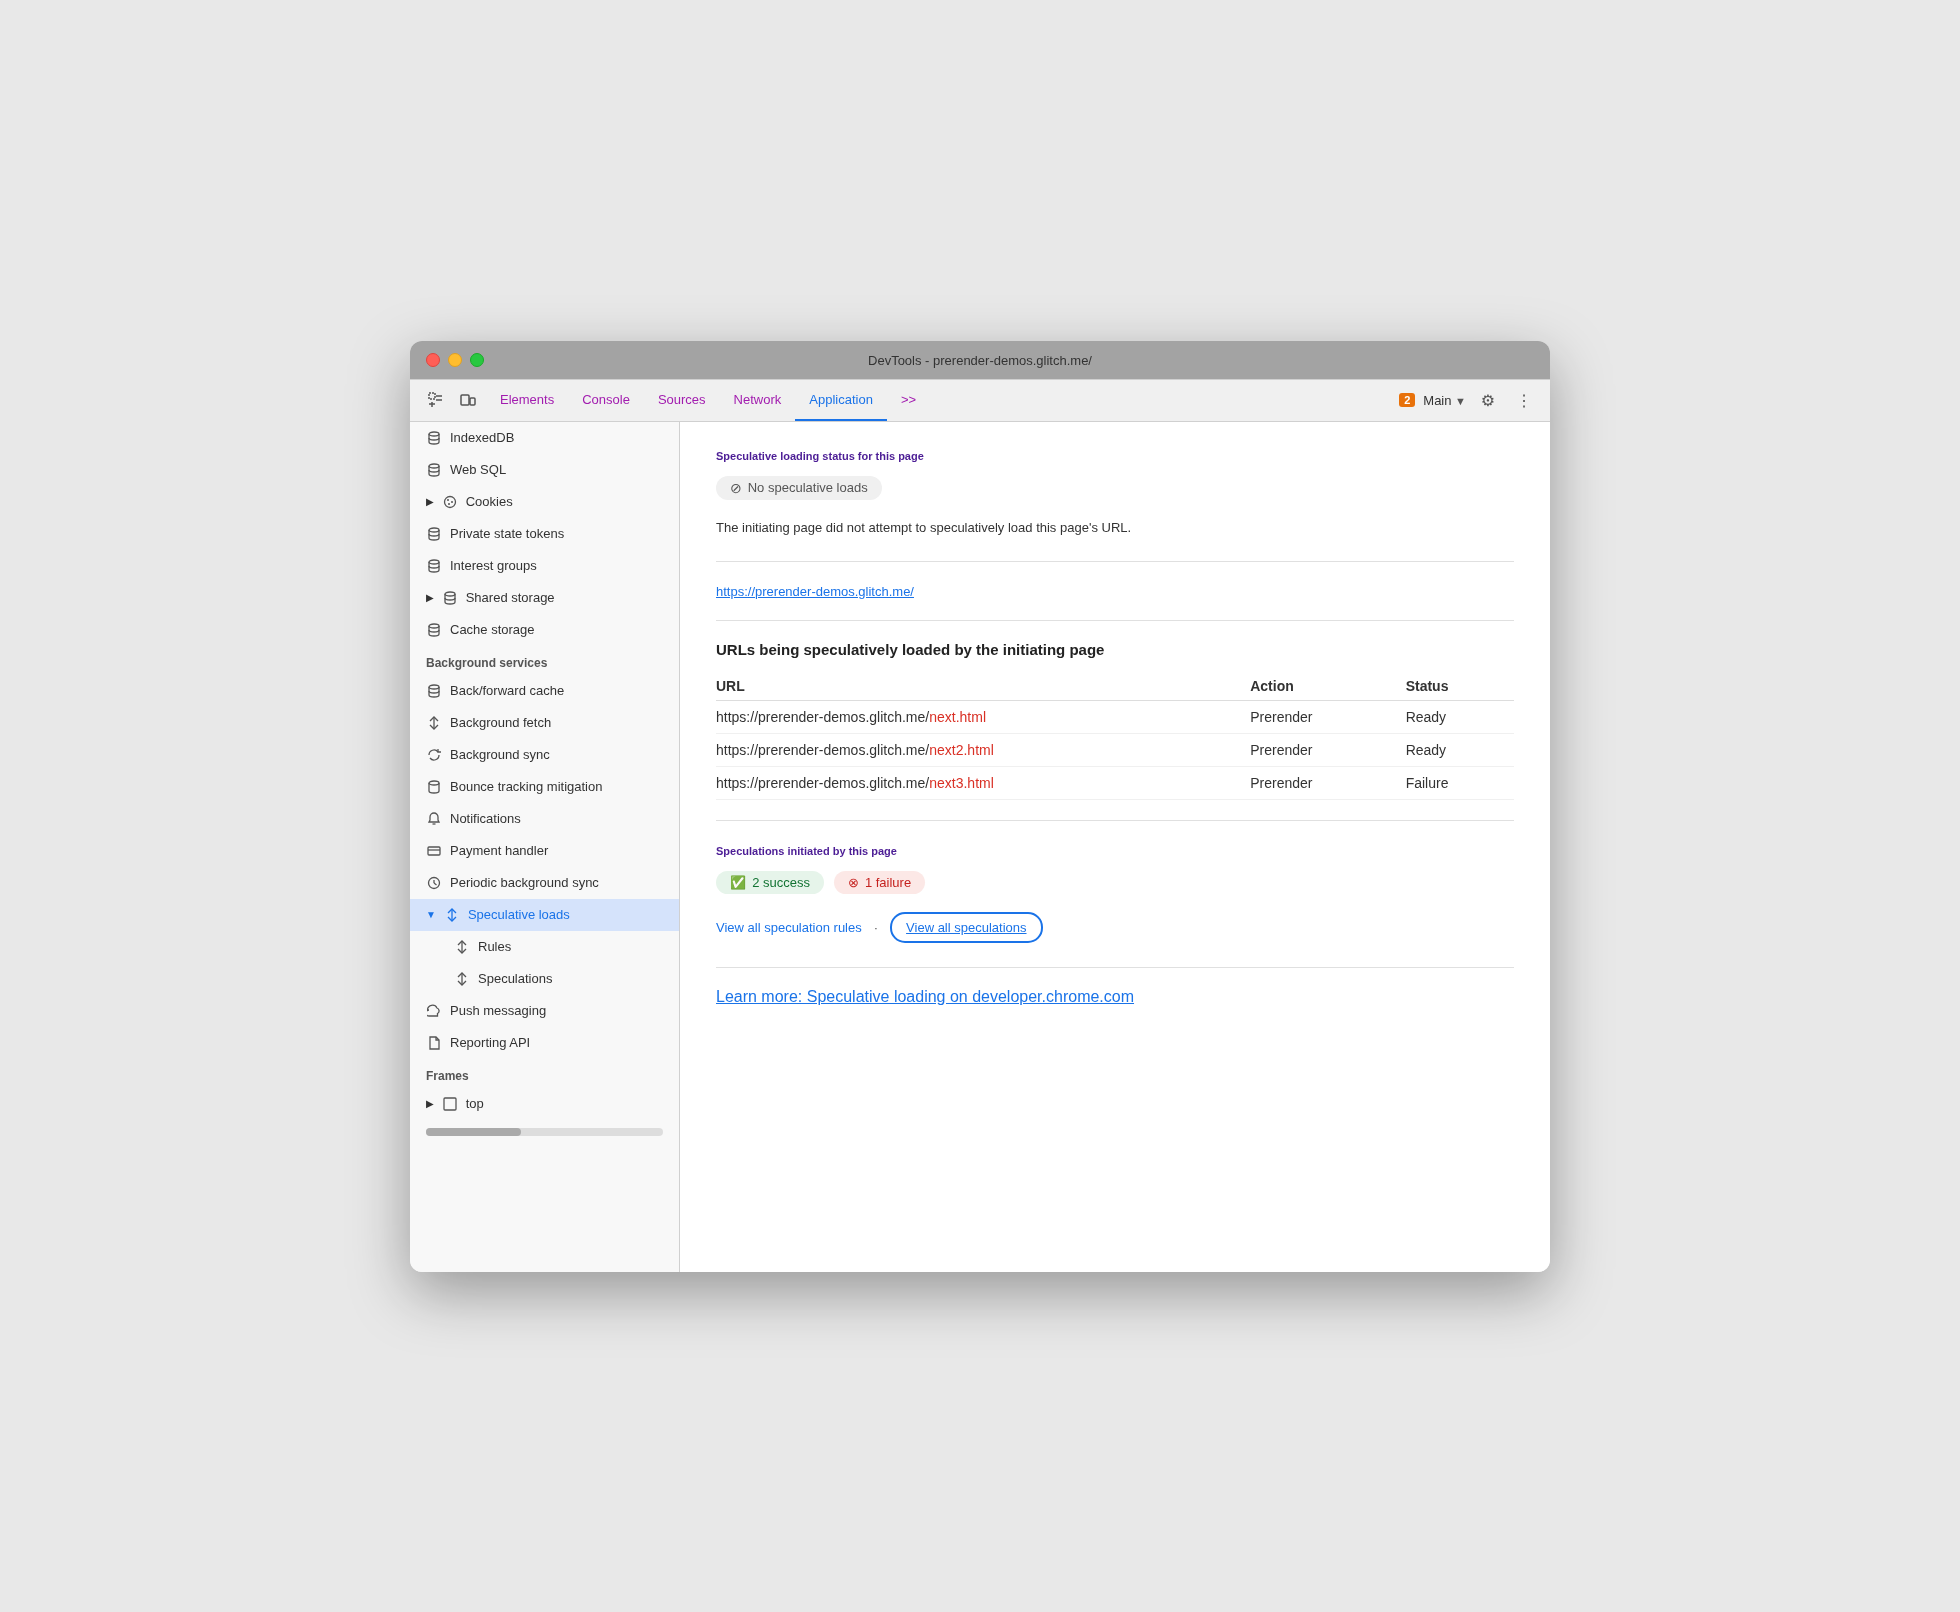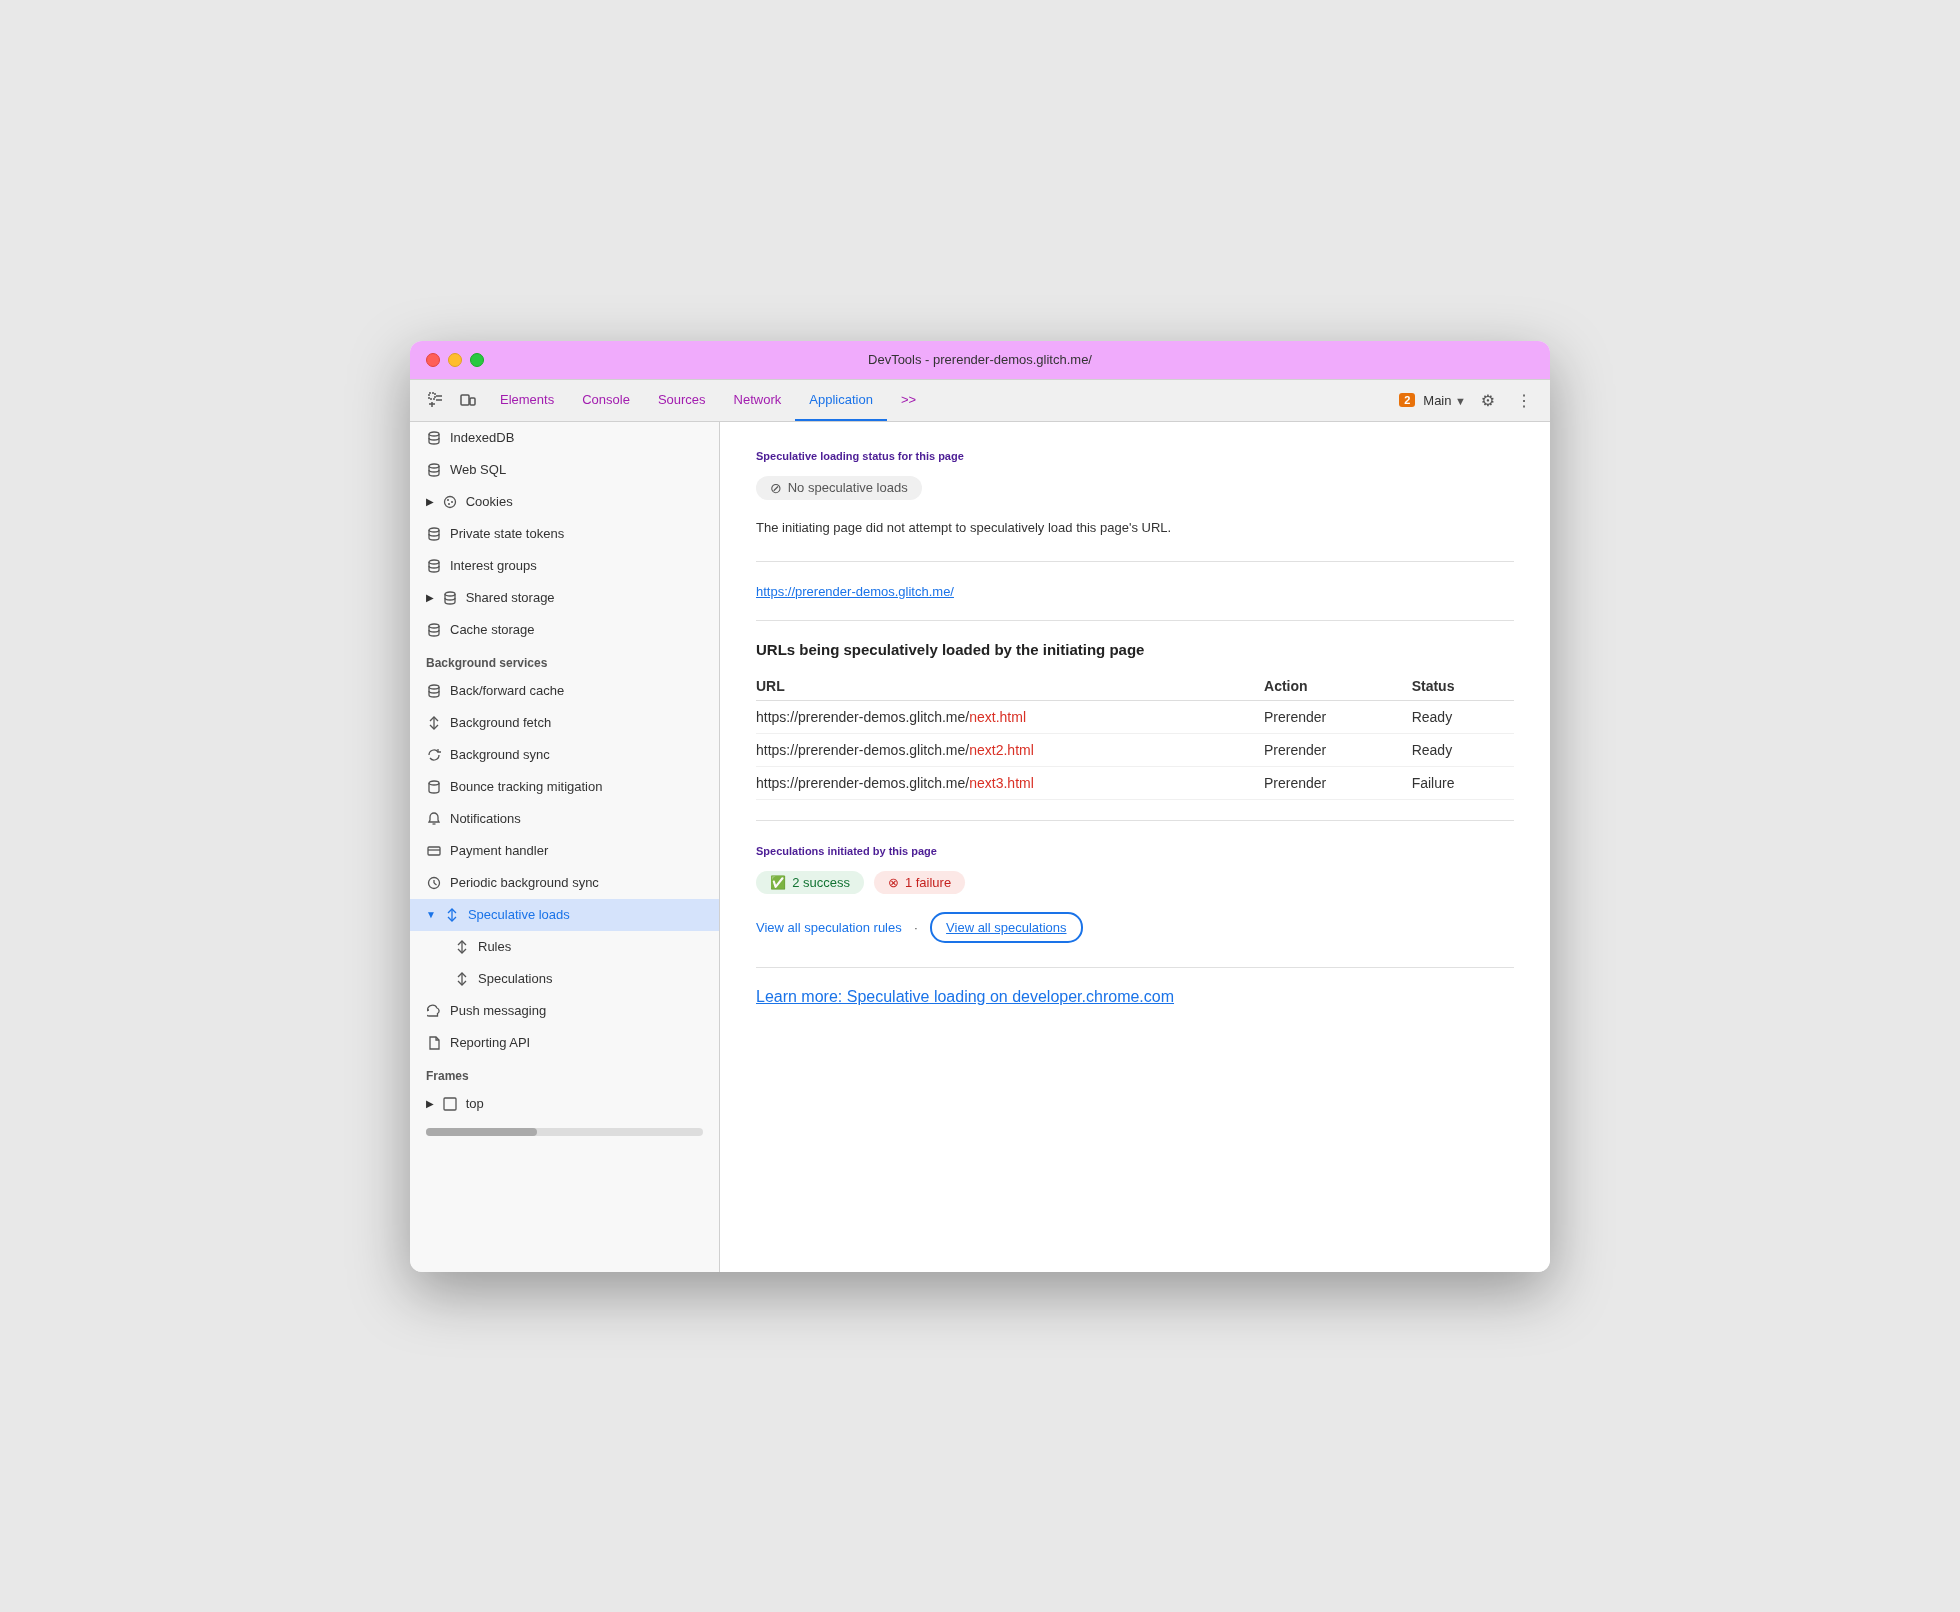--- a/index.html
+++ b/index.html
@@ -13,25 +13,24 @@
       padding: 20px;
     }
     .window {
       width: 1140px;
       background: #f5f5f5;
       border-radius: 12px;
       box-shadow: 0 20px 60px rgba(0,0,0,0.35);
       overflow: hidden;
     }
     .titlebar {
-      background: #f0abfc;
+      background: #a3a3a3;
       border-bottom: 1px solid #d0d0d0;
       padding: 12px 16px;
       display: flex;
-      align-items: center;
       position: relative;
     }
     .traffic-lights {
       display: flex;
       gap: 8px;
       align-items: center;
     }
     .traffic-light {
       width: 14px;
       height: 14px;
@@ -103,21 +102,21 @@
       padding: 1px 5px;
       font-size: 11px;
       font-weight: bold;
     }
     .main-container {
       display: flex;
       height: calc(100% - 84px);
       min-height: 850px;
     }
     .sidebar {
-      width: 310px;
+      width: 270px;
       background: #f8f8f8;
       border-right: 1px solid #d0d0d0;
       overflow-y: auto;
       font-size: 13px;
       padding-bottom: 28px;
     }
     .sidebar-item {
       display: flex;
       align-items: center;
       padding: 5px 12px 5px 16px;

